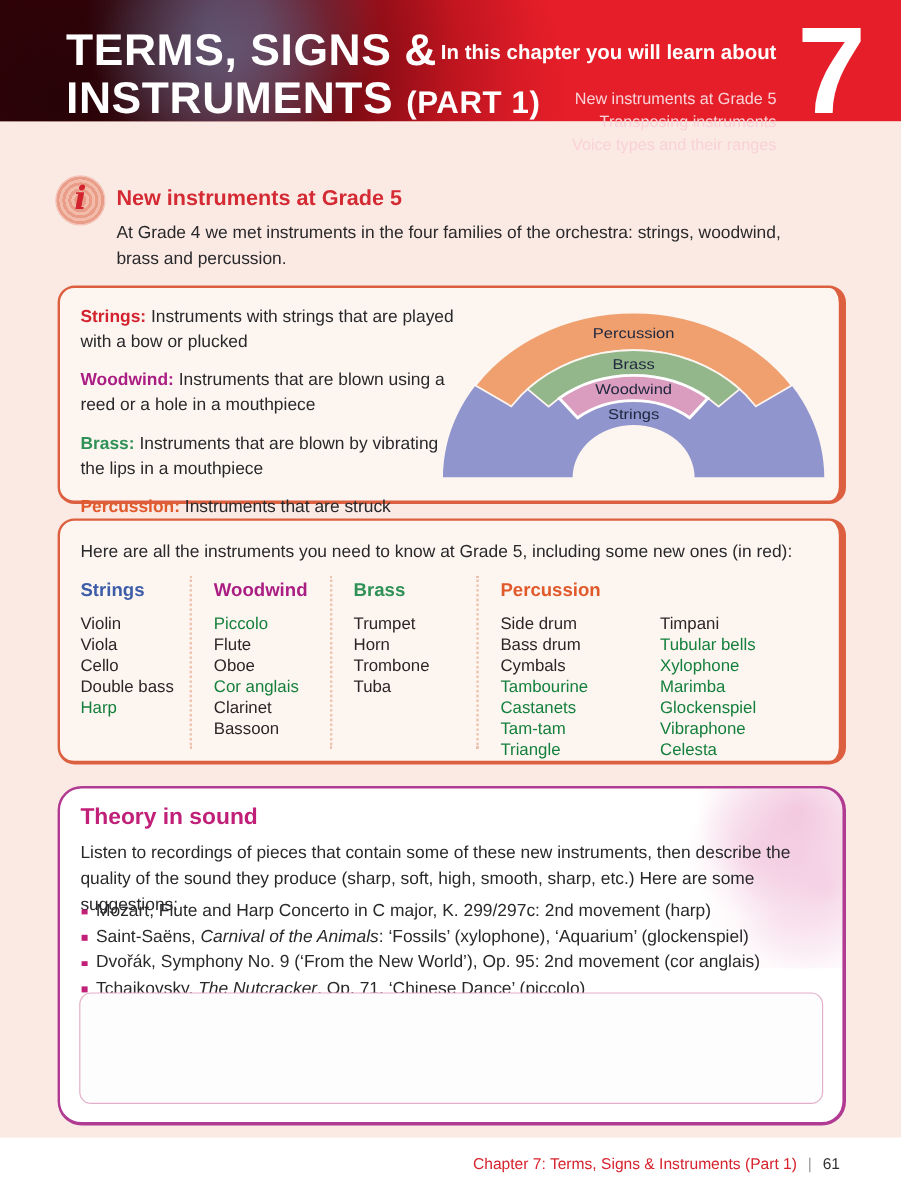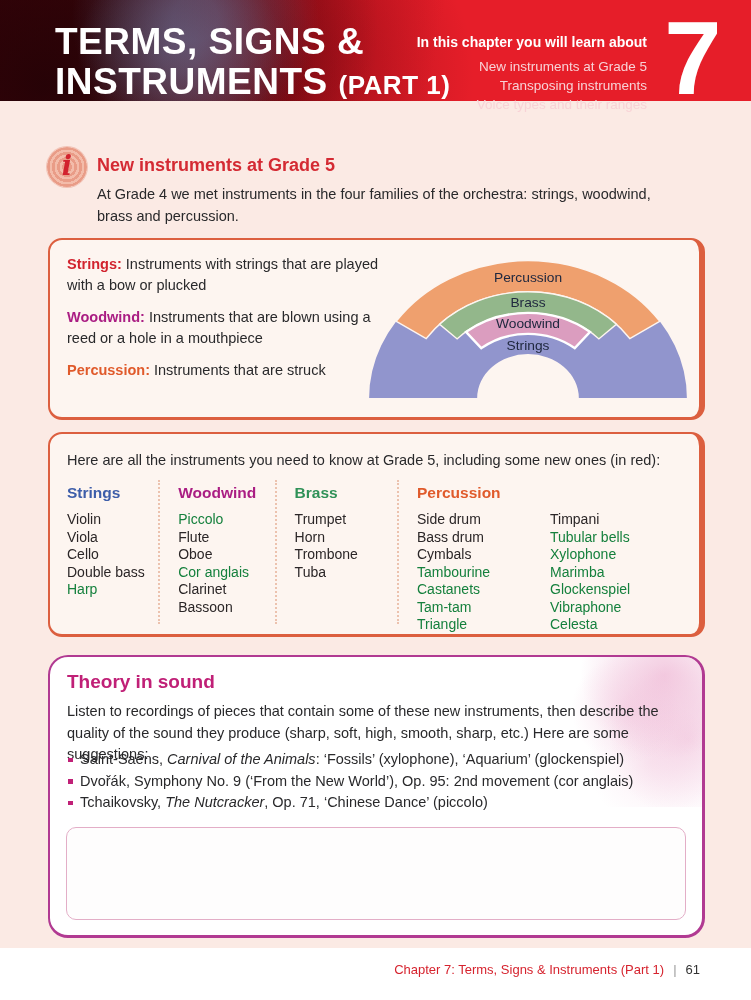--- a/index.html
+++ b/index.html
@@ -21,21 +21,21 @@
       radial-gradient(circle at 38% 75%, rgba(120,8,16,0.55), transparent 40%),
       linear-gradient(100deg, #4e060b 0%, #8c0d14 18%, #c41420 40%, #e61e29 58%, #e61e29 100%);
   }
   .chapter-title {
     position:absolute; left:55px; top:22px; color:#ffffff;
     font-weight:bold; line-height:40px; letter-spacing:0.5px;
   }
   .chapter-title .t-line { display:block; font-size:37px; }
   .title-part { font-size:26px; letter-spacing:0.5px; }
   .learn-block { position:absolute; right:104px; top:34px; text-align:right; }
-  .learn-heading { color:#ffffff; font-weight:bold; font-size:14px; margin-bottom:7px;padding-left:40px; }
+  .learn-heading { color:#ffffff; font-weight:bold; font-size:17px; margin-bottom:19px;padding-left:40px; }
   .learn-item { color:#f8d2d6; font-size:13.5px; line-height:19px; }
   .chapter-number {
     position:absolute; right:14px; top:4px; width:88px; text-align:center;
     color:#ffffff; font-size:103px; font-weight:bold; line-height:110px;
   }
 
   
   .info-icon {
     position:absolute; left:47px; top:147px; width:40px; height:40px; border-radius:50%;
     background:repeating-radial-gradient(circle at 50% 50%, #f3bcaa 0 2.5px, #e99c87 2.5px 5px);
@@ -169,20 +169,21 @@
   <div class="info-icon">
     <span class="info-glyph">i</span>
   </div>
   <h2 class="section-heading">New instruments at Grade 5</h2>
   <p class="intro-paragraph">At Grade 4 we met instruments in the four families of the orchestra: strings, woodwind, brass and percussion.</p>
 
   <section class="card families-card">
     <div class="family-entries">
       <p class="family-entry f-strings"><span class="family-label">Strings:</span><span> Instruments with strings that are played with a bow or plucked</span></p>
       <p class="family-entry f-woodwind"><span class="family-label">Woodwind:</span><span> Instruments that are blown using a reed or a hole in a mouthpiece</span></p>
+      <p class="family-entry f-brass"><span class="family-label">Brass:</span><span> Instruments that are blown by vibrating the lips in a mouthpiece</span></p>
       <p class="family-entry f-percussion"><span class="family-label">Percussion:</span><span> Instruments that are struck</span></p>
     </div>
 
     <svg class="orchestra-diagram" width="322" height="140" viewBox="-152 -153 304 153" preserveAspectRatio="none">
       <path d="M -150 0 A 150 150 0 0 1 150 0 L 48 0 A 48 48 0 0 0 -48 0 Z" fill="#9195cd"></path>
       <path d="M -124.4 -83.9 A 150 150 0 0 1 124.4 -83.9 L 96.2 -64.9 A 116 116 0 0 0 -96.2 -64.9 Z" fill="#efa06e" stroke="#fdf5f0" stroke-width="1.5"></path>
       <path d="M -83.5 -80.6 A 116 116 0 0 1 83.5 -80.6 L 66.9 -64.6 A 93 93 0 0 0 -66.9 -64.6 Z" fill="#93b78b" stroke="#fdf5f0" stroke-width="1.5"></path>
       <path d="M -58.5 -72.3 A 93 93 0 0 1 58.5 -72.3 L 44.1 -54.4 A 70 70 0 0 0 -44.1 -54.4 Z" fill="#db9dbf" stroke="#ffffff" stroke-width="2.5"></path>
       <text x="0" y="-127">Percussion</text>
       <text x="0" y="-99">Brass</text>
@@ -259,20 +260,21 @@
       </div>
 
     </div>
   </section>
 
   <section class="theory-card">
     <div class="corner-decoration"></div>
     <h2 class="theory-heading">Theory in sound</h2>
     <p class="theory-intro">Listen to recordings of pieces that contain some of these new instruments, then describe the quality of the sound they produce (sharp, soft, high, smooth, sharp, etc.) Here are some suggestions:</p>
     <ul class="listening-list">
+      <li><span>Mozart, Flute and Harp Concerto in C major, K. 299/297c: 2nd movement (harp)</span><i></i><span></span></li>
       <li><span>Saint-Saëns, </span><i>Carnival of the Animals</i><span>: ‘Fossils’ (xylophone), ‘Aquarium’ (glockenspiel)</span></li>
       <li><span>Dvořák, Symphony No. 9 (‘From the New World’), Op. 95: 2nd movement (cor anglais)</span><i></i><span></span></li>
       <li><span>Tchaikovsky, </span><i>The Nutcracker</i><span>, Op. 71, ‘Chinese Dance’ (piccolo)</span></li>
     </ul>
     <div class="answer-box"></div>
   </section>
 
   <footer class="footer-strip">
     <div class="footer-line">
       <span class="footer-chapter-label">Chapter 7: Terms, Signs &amp; Instruments (Part 1)</span><span class="footer-separator">|</span><span class="footer-page-number">61</span>

